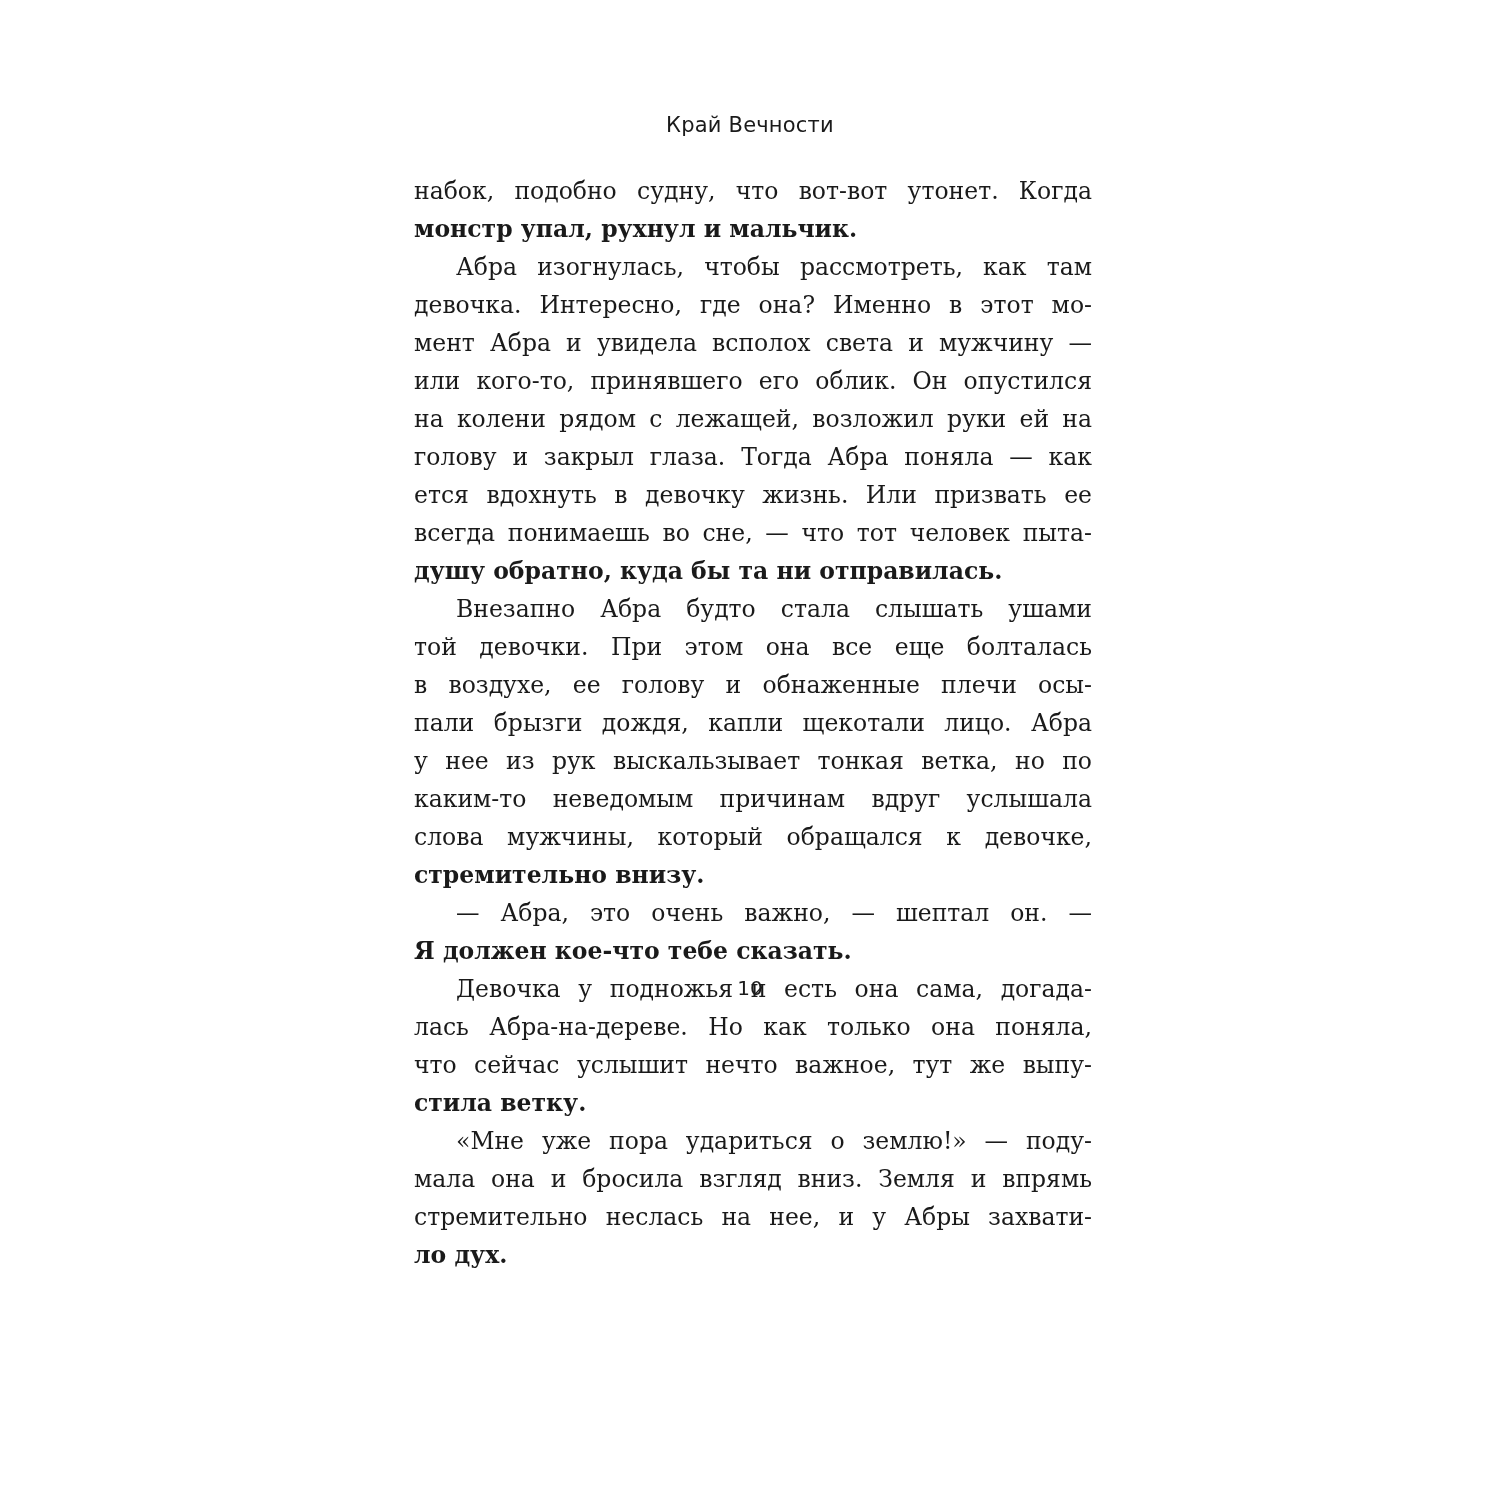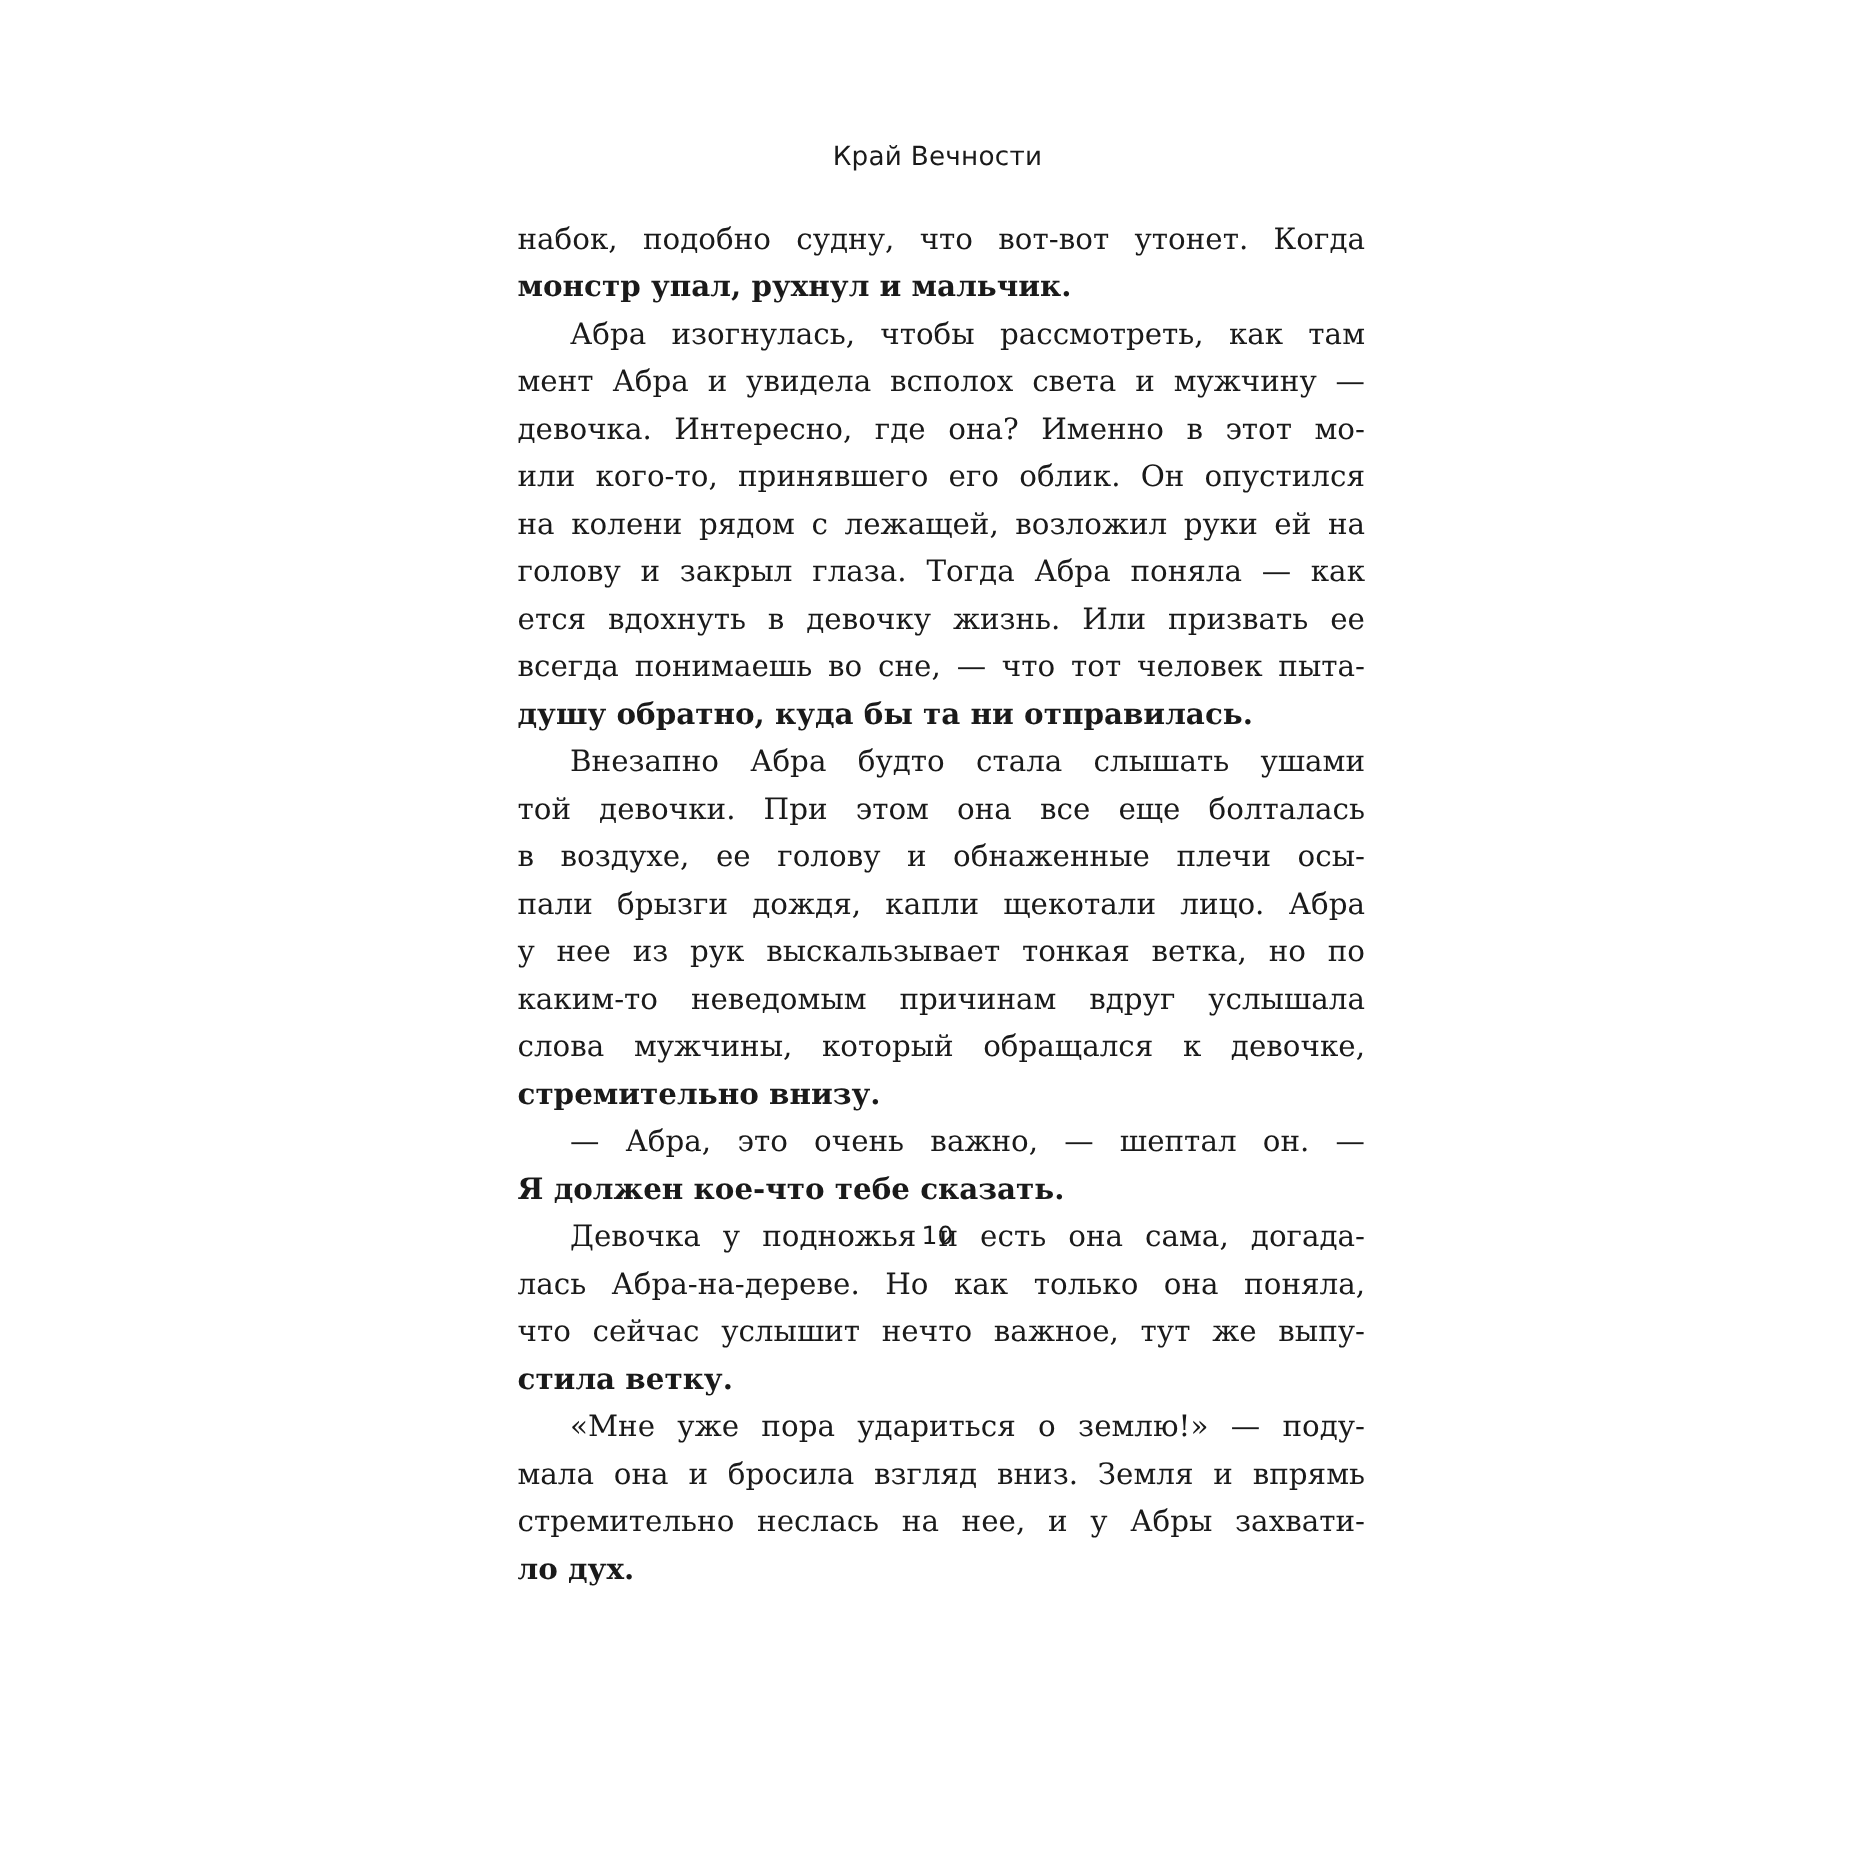--- a/index.html
+++ b/index.html
@@ -65,22 +65,22 @@
 </head>
 <body>
 
 <div class="page">
   <div class="running-head">Край Вечности</div>
 
   <div class="text-block">
     <span class="line">набок, подобно судну, что вот-вот утонет. Когда</span>
     <span class="line last">монстр упал, рухнул и мальчик.</span>
     <span class="line indent">Абра изогнулась, чтобы рассмотреть, как там</span>
+    <span class="line">девочка. Интересно, где она? Именно в этот мо-</span>
     <span class="line">мент Абра и увидела всполох света и мужчину —</span>
-    <span class="line">девочка. Интересно, где она? Именно в этот мо-</span>
     <span class="line">или кого-то, принявшего его облик. Он опустился</span>
     <span class="line">на колени рядом с лежащей, возложил руки ей на</span>
     <span class="line">голову и закрыл глаза. Тогда Абра поняла — как</span>
     <span class="line">ется вдохнуть в девочку жизнь. Или призвать ее</span>
     <span class="line">всегда понимаешь во сне, — что тот человек пыта-</span>
     <span class="line last">душу обратно, куда бы та ни отправилась.</span>
     <span class="line indent">Внезапно Абра будто стала слышать ушами</span>
     <span class="line">той девочки. При этом она все еще болталась</span>
     <span class="line">в воздухе, ее голову и обнаженные плечи осы-</span>
     <span class="line">пали брызги дождя, капли щекотали лицо. Абра</span>

